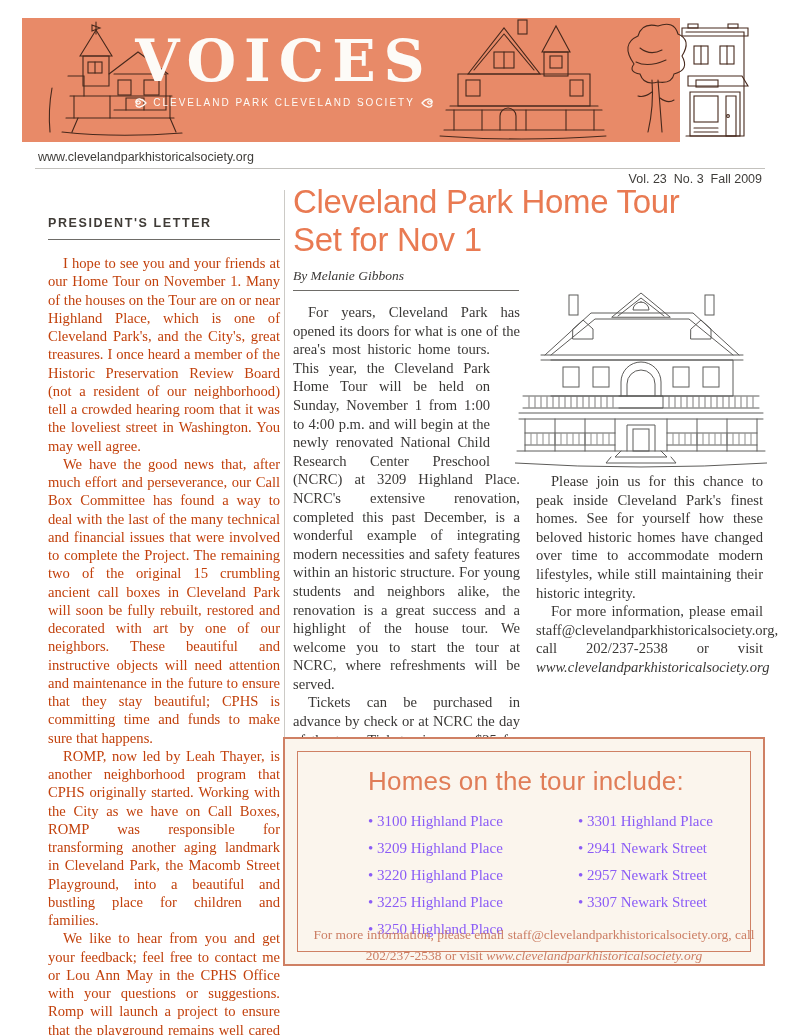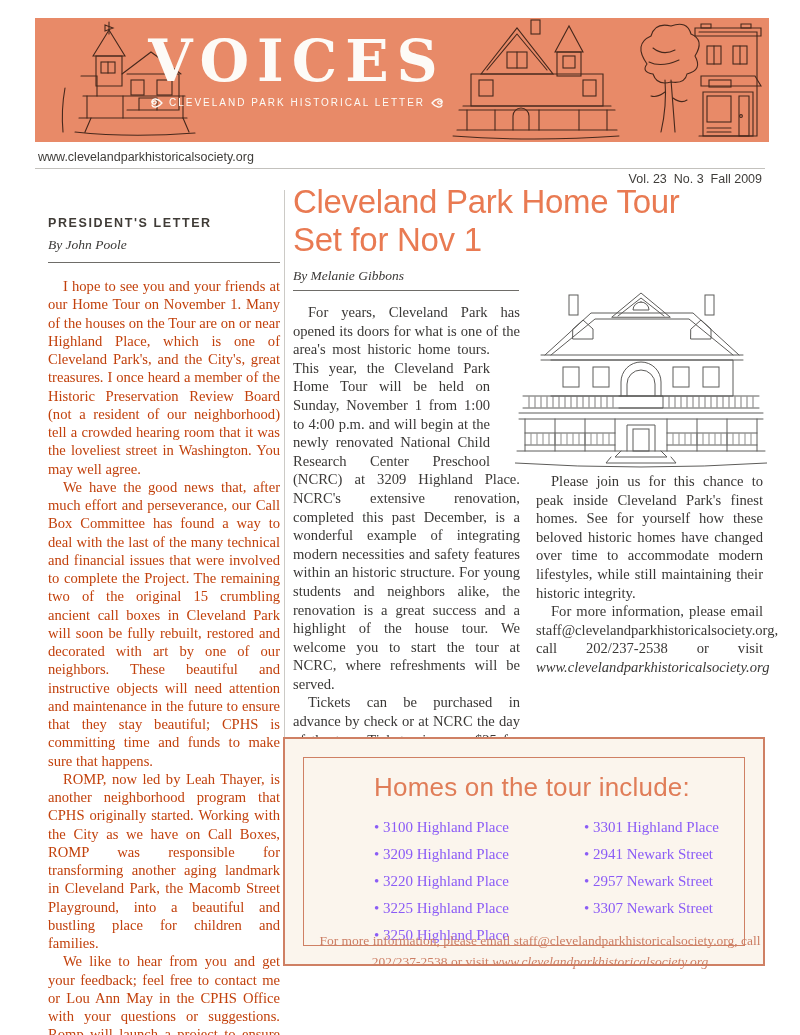--- a/index.html
+++ b/index.html
@@ -5,21 +5,21 @@
   * { margin:0; padding:0; box-sizing:border-box; }
   html,body { background:#fff; }
   #page {
     position:relative; width:800px; height:1035px; margin:0 auto;
     background:#ffffff; overflow:hidden;
     font-family:"Liberation Serif", serif; color:#3a3836;
   }
 
   
   #banner {
-    position:absolute; left:35px; top:18px; width:734px; height:124px;
+    position:absolute; left:22px; top:18px; width:658px; height:124px;
     background:#e88a68;
   }
   #banner svg.art { position:absolute; left:0; top:0; }
   #masthead {
     position:absolute; left:112px; top:14px; width:300px; text-align:center;
     color:#fdfbf7;
   }
   #masthead .voices {
     font-family:"DejaVu Serif", serif; font-weight:bold;
     font-size:57px; letter-spacing:8px; line-height:1.0; white-space:nowrap;
@@ -79,21 +79,21 @@
   }
   #article .img-push { float:right; width:30px; height:113px; }
   #article .col2 { padding-top:169px; }
   #house-illo {
     position:absolute; right:-2px; top:100px; width:252px; height:188px;
   }
 
   
   #homes-box {
     position:absolute; left:283px; top:737px; width:482px; height:229px;
-    background:#fbf5ed; border:2px solid #cf8064; padding:18px;
+    background:#fbf5ed; border:2px solid #cf8064; padding:12px;
   }
   #homes-box .inner {
     width:100%; height:100%; border:1px solid #cf8064; position:relative;
   }
   #homes-box h2 {
     position:absolute; left:70px; top:14px;
     font-family:"Liberation Sans", sans-serif; font-weight:normal;
     font-size:26px; color:#e07d58; letter-spacing:0.2px;
   }
   #homes-box ul { list-style:none; position:absolute; top:56px; }
@@ -187,38 +187,37 @@
       </g>
     </svg>
     <div id="masthead">
       <div class="voices">VOICES</div>
       <div class="tagline">
         <span class="fleuron">
           <svg width="13" height="10" viewBox="0 0 13 10">
               <path d="M12,5 C8,0 3,0 2,3 C1,6 5,7 6,5 C7,3 4,2 3,4 M12,5 C8,10 3,10 2,7" fill="none" stroke="#fdfbf7" stroke-width="1.3" stroke-linecap="round"></path>
             </svg>
         </span>
-        <span>CLEVELAND PARK HISTORICAL LETTER</span>
+        <span>CLEVELAND PARK CLEVELAND SOCIETY</span>
         <span class="fleuron">
           <svg width="13" height="10" viewBox="0 0 13 10">
               <path d="M1,5 C5,0 10,0 11,3 C12,6 8,7 7,5 C6,3 9,2 10,4 M1,5 C5,10 10,10 11,7" fill="none" stroke="#fdfbf7" stroke-width="1.3" stroke-linecap="round"></path>
             </svg>
         </span>
       </div>
     </div>
   </div>
 
   <div id="infobar">
     <span class="site">www.clevelandparkhistoricalsociety.org</span>
     <span class="issue">Vol. 23  No. 3  Fall 2009</span>
   </div>
 
   <div id="left-col">
     <div class="kicker">PRESIDENT'S LETTER</div>
-    <div class="byline">By John Poole</div>
     <hr class="rule top">
     <p>I hope to see you and your friends at our Home Tour on November 1.  Many of the houses on the Tour are on or near Highland Place, which is one of Cleveland Park's, and the City's, great treasures.  I once heard a member of the Historic Preservation Review Board (not a resident of our neighborhood) tell a crowded hearing room that it was the loveliest street in Washington. You may well agree.</p>
     <p>We have the good news that, after much effort and perseverance, our Call Box Committee has found a way to deal with the last of the many technical and financial issues that were involved to complete the Project.  The remaining two of the original 15 crumbling ancient call boxes in Cleveland Park will soon be fully rebuilt, restored and decorated with art by one of our neighbors.  These beautiful and instructive objects will need attention and maintenance in the future to ensure that they stay beautiful; CPHS is committing time and funds to make sure that happens.</p>
     <p>ROMP, now led by Leah Thayer, is another neighborhood program that CPHS originally started.  Working with the City as we have on Call Boxes, ROMP was responsible for transforming another aging landmark in Cleveland Park, the Macomb Street Playground, into a beautiful and bustling place for children and families.</p>
     <p>We like to hear from you and get your feedback; feel free to contact me or Lou Ann May in the CPHS Office with your questions or suggestions. Romp will launch a project to ensure that the playground remains well cared for.  It deserves our support.</p>
 
   </div>
 
   <div id="divider"></div>
 

